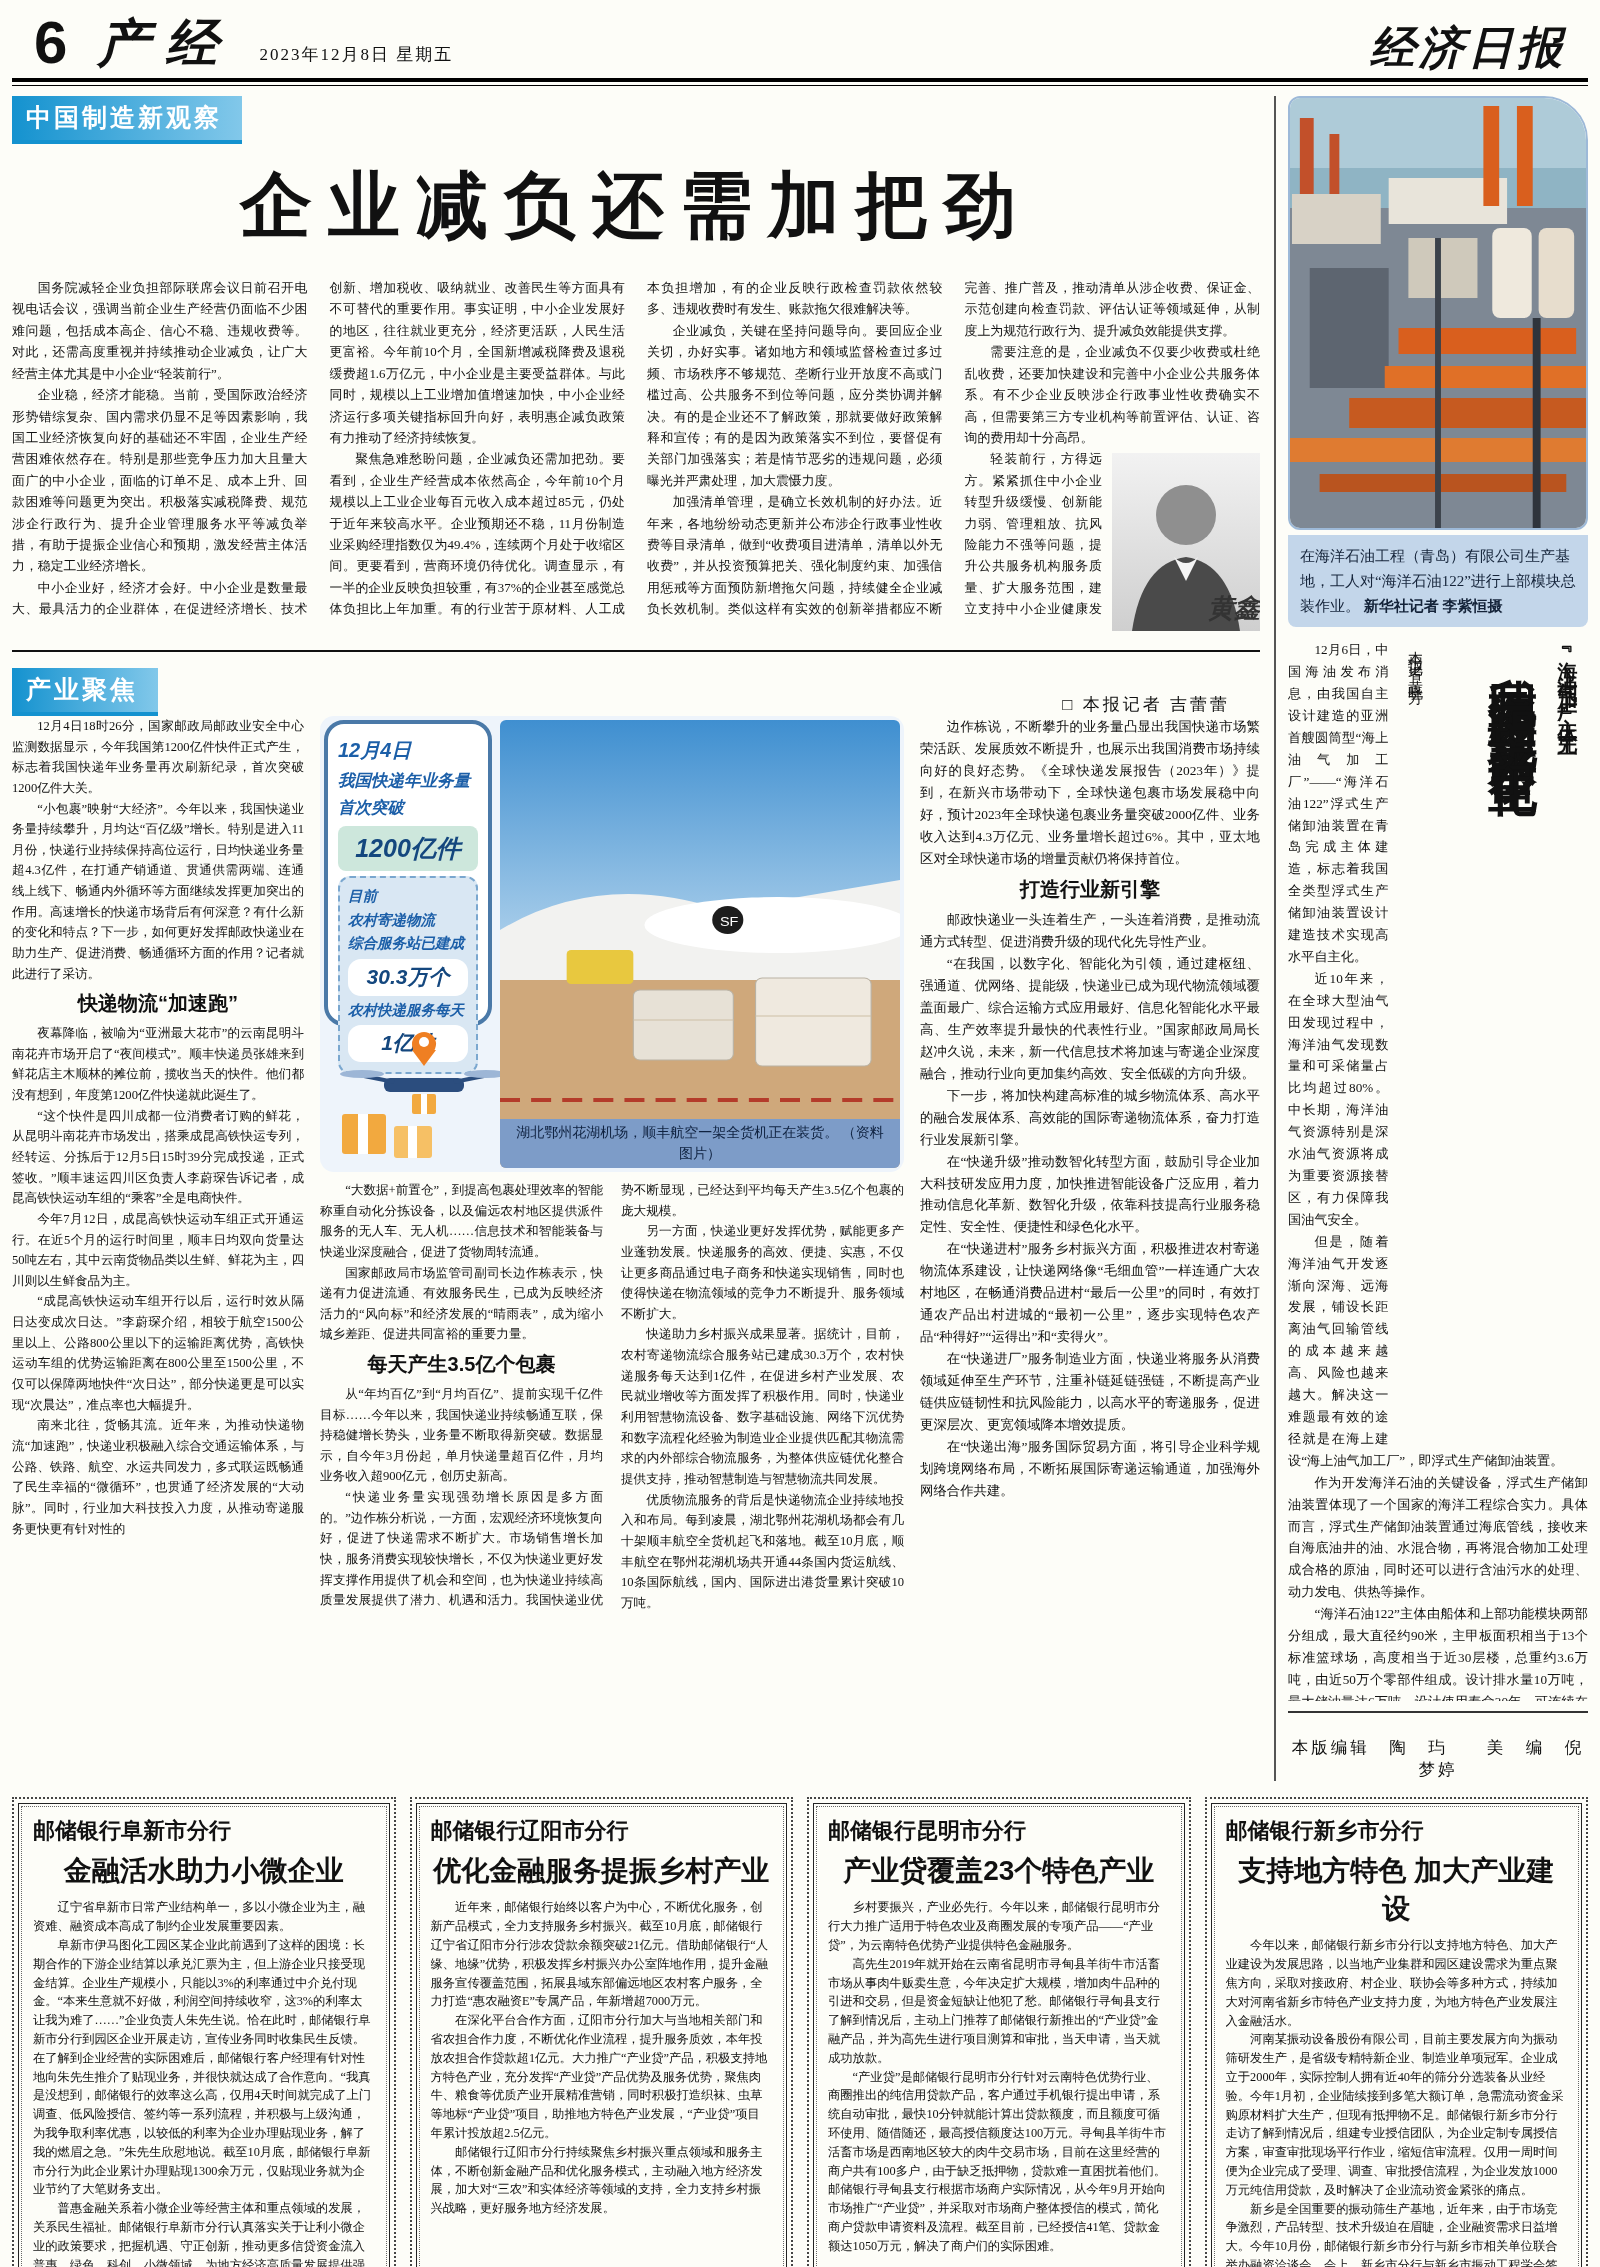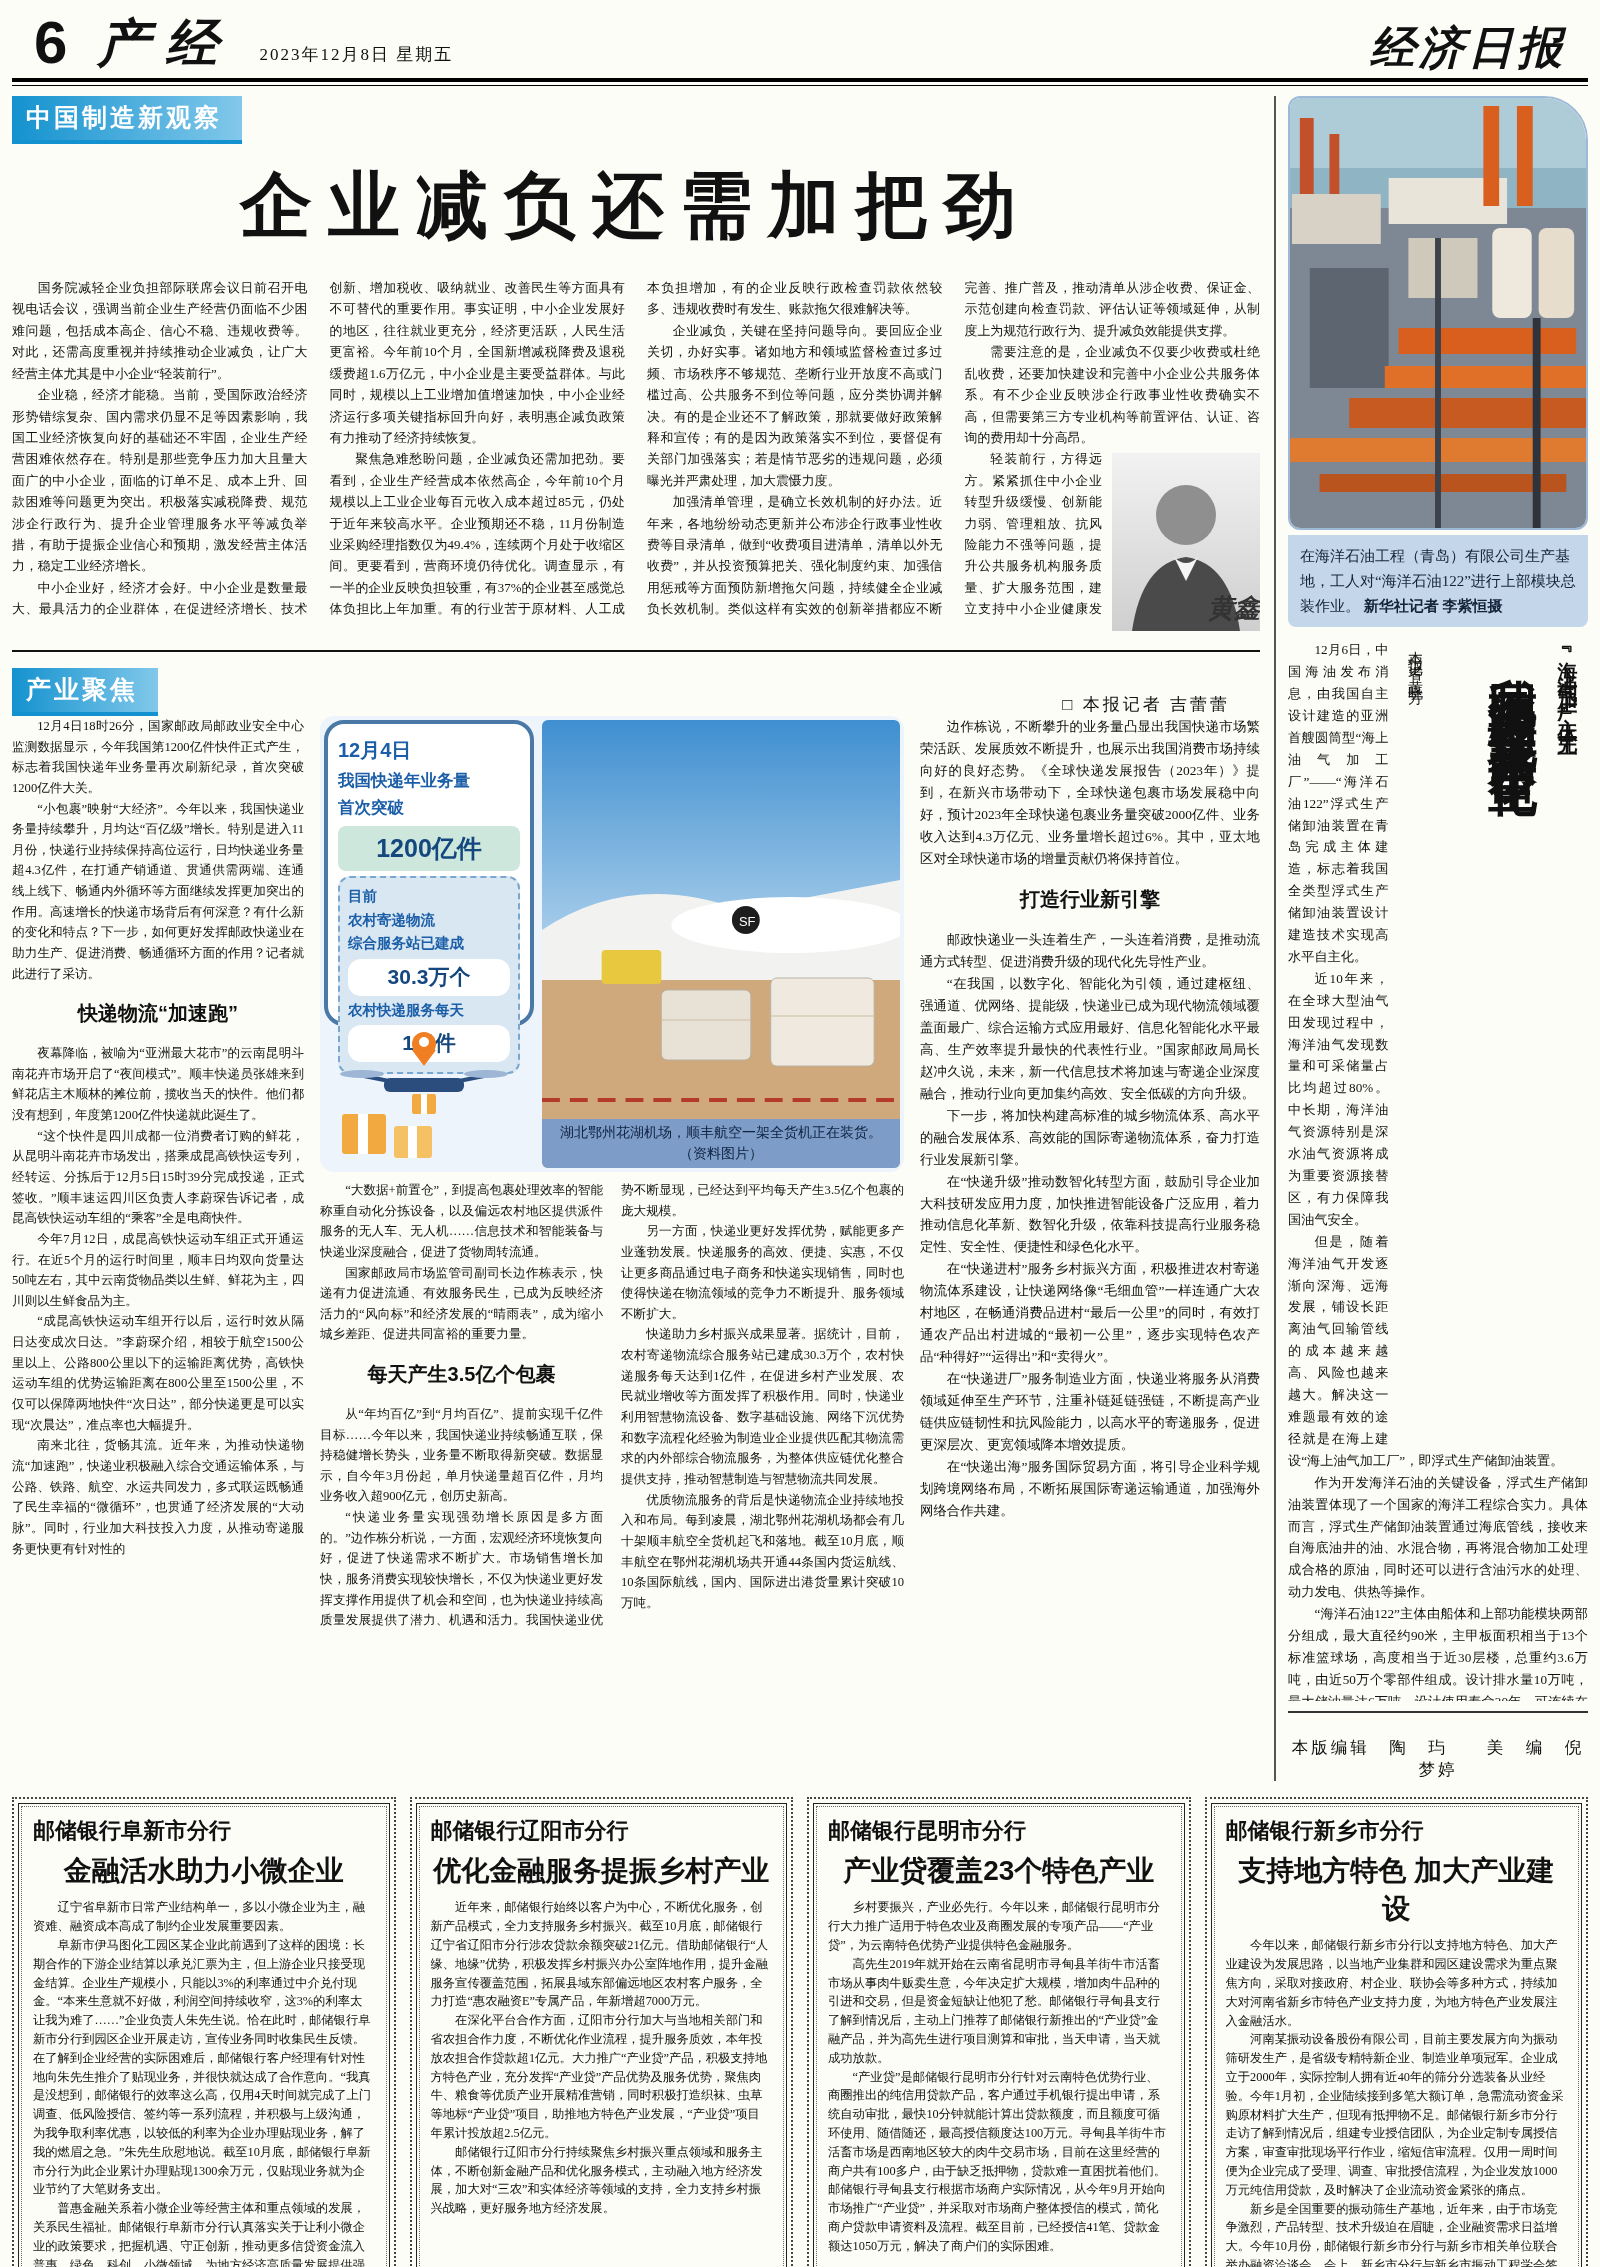--- a/index.html
+++ b/index.html
@@ -30,25 +30,25 @@
 
   .section-divider { border-top:2.5px solid #111; margin-top:16px; }
 
   
   .a2-head { display:flex; align-items:flex-end; margin-top:16px; }
   .a2-byline { margin-left:auto; font-size:17px; letter-spacing:3px; margin-right:30px; }
   .a2-headline { text-align:center; font-size:68px; font-weight:900; letter-spacing:26px; margin:22px 0 22px 0; }
   .a2-body { display:grid; grid-template-columns:292px 584px 1fr; gap:16px; height:950px;
              font-size:12.6px; line-height:1.64; text-align:justify; }
   .a2-col { overflow:hidden; }
-  .subhead { text-align:center; font-weight:900; font-size:20px; margin:13px 0; text-indent:0 !important;
+  .subhead { text-align:center; font-weight:900; font-size:20px; margin:3px 0; text-indent:0 !important;
              font-family:"Liberation Sans",sans-serif; }
 
   .media { height:456px; display:flex; gap:8px; margin-bottom:8px; background:#eef4fb; border-radius:14px; padding:4px; box-sizing:border-box; }
-  .infog { width:210px; display:flex; flex-direction:column; }
+  .infog { width:168px; display:flex; flex-direction:column;font-style:italic; }
   .phone { border:4px solid #4a79a8; border-radius:20px; background:#fff; padding:10px 10px 8px 10px; height:306px; box-sizing:border-box; }
   .ig-date { color:#1c5fa8; font-weight:800; font-size:20px; font-family:"Liberation Sans",sans-serif; }
   .ig-line { color:#1c5fa8; font-weight:700; font-size:16.5px; font-family:"Liberation Sans",sans-serif; }
   .ig-big { background:#cde7dc; color:#14477e; font-weight:900; font-size:25px; text-align:center; border-radius:8px;
             padding:2px 4px; margin:5px 0; font-family:"Liberation Sans",sans-serif; }
   .ig-box { background:#d9e7f3; border:2px dashed #7aa7cf; border-radius:12px; padding:7px 8px; margin-top:5px;
             color:#1c5fa8; font-weight:700; font-size:14.5px; font-family:"Liberation Sans",sans-serif; }
   .ig-pill { background:#fff; border-radius:13px; text-align:center; font-size:21px; font-weight:900; color:#14477e; margin:3px 0; padding:1px; }
   .drone-wrap { flex:1; }
   .photo-express { flex:1; position:relative; border-radius:6px; overflow:hidden; }

